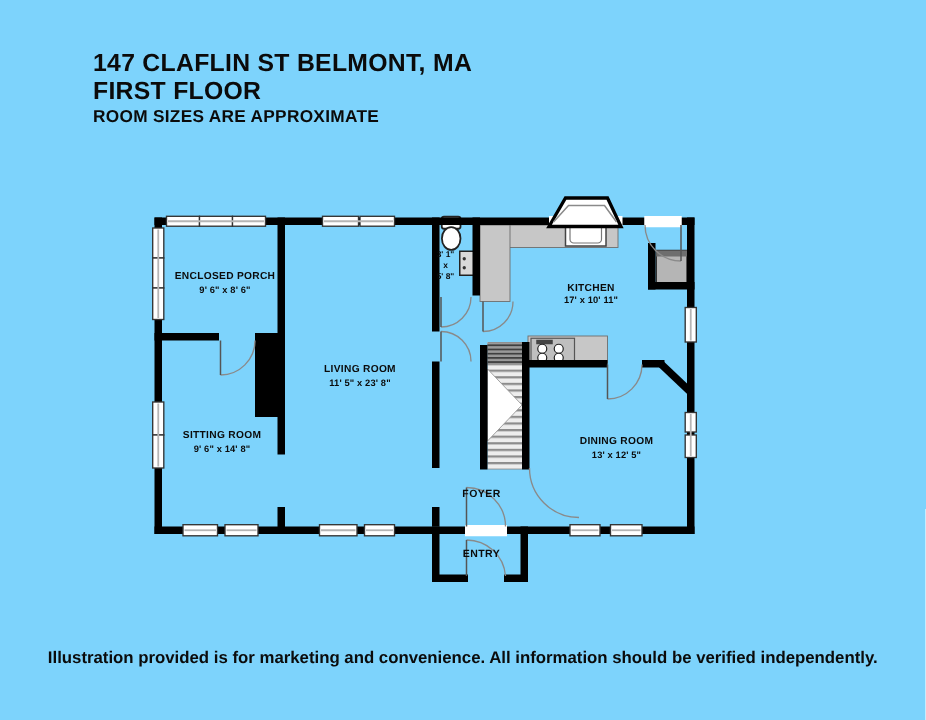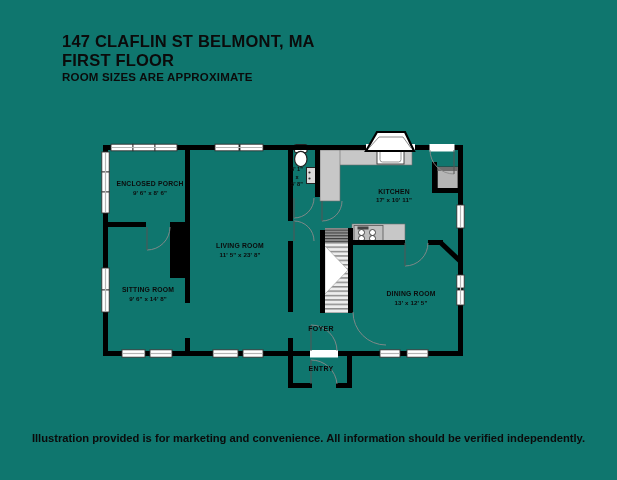--- a/index.html
+++ b/index.html
@@ -1,16 +1,16 @@
 <!DOCTYPE html>
 <html><head>
 <meta charset="utf-8">
 <style>
   html,body{margin:0;padding:0;background:#fff;}
-  #page{position:relative;width:617px;height:480px;background:#0f766e;overflow:hidden;
+  #page{position:relative;width:617px;height:480px;background:#7dd3fc;overflow:hidden;
         font-family:"Liberation Sans", sans-serif;}
   svg text{font-family:"Liberation Sans", sans-serif;font-weight:bold;fill:#0b0b0b;}
   .room-name{font-size:6.8px;letter-spacing:.2px;}
   .room-dims{font-size:6.2px;letter-spacing:.1px;}
   .hb-dims{font-size:5.6px;}
   .foyer-name{font-size:7px;letter-spacing:.3px;}
   .title-line{font-size:16.5px;letter-spacing:.2px;}
   .title-sub{font-size:11.5px;letter-spacing:.2px;}
   .disclaimer{font-size:11.2px;}
 </style>

